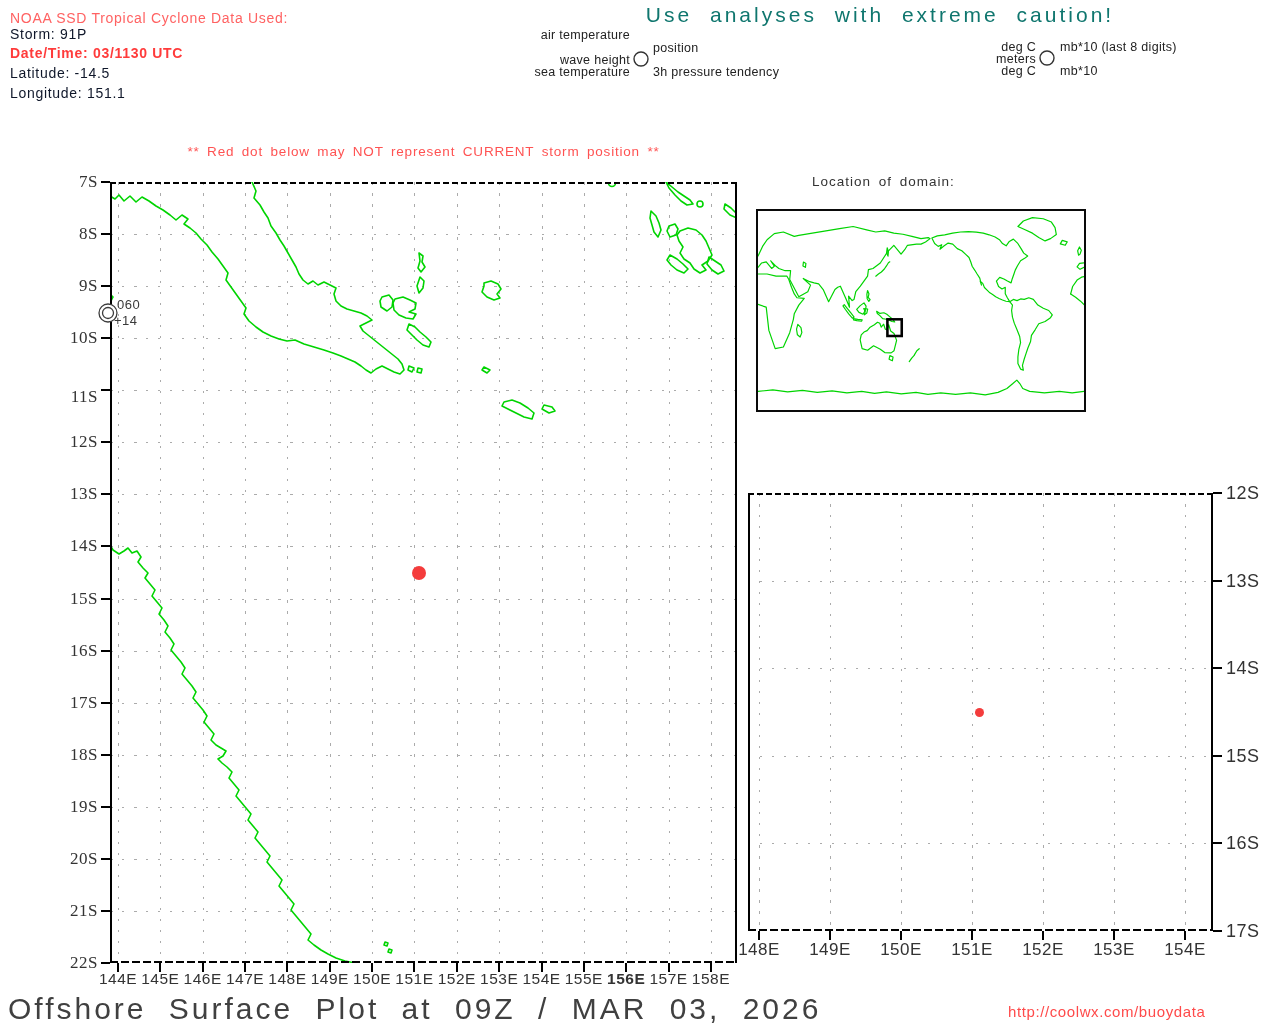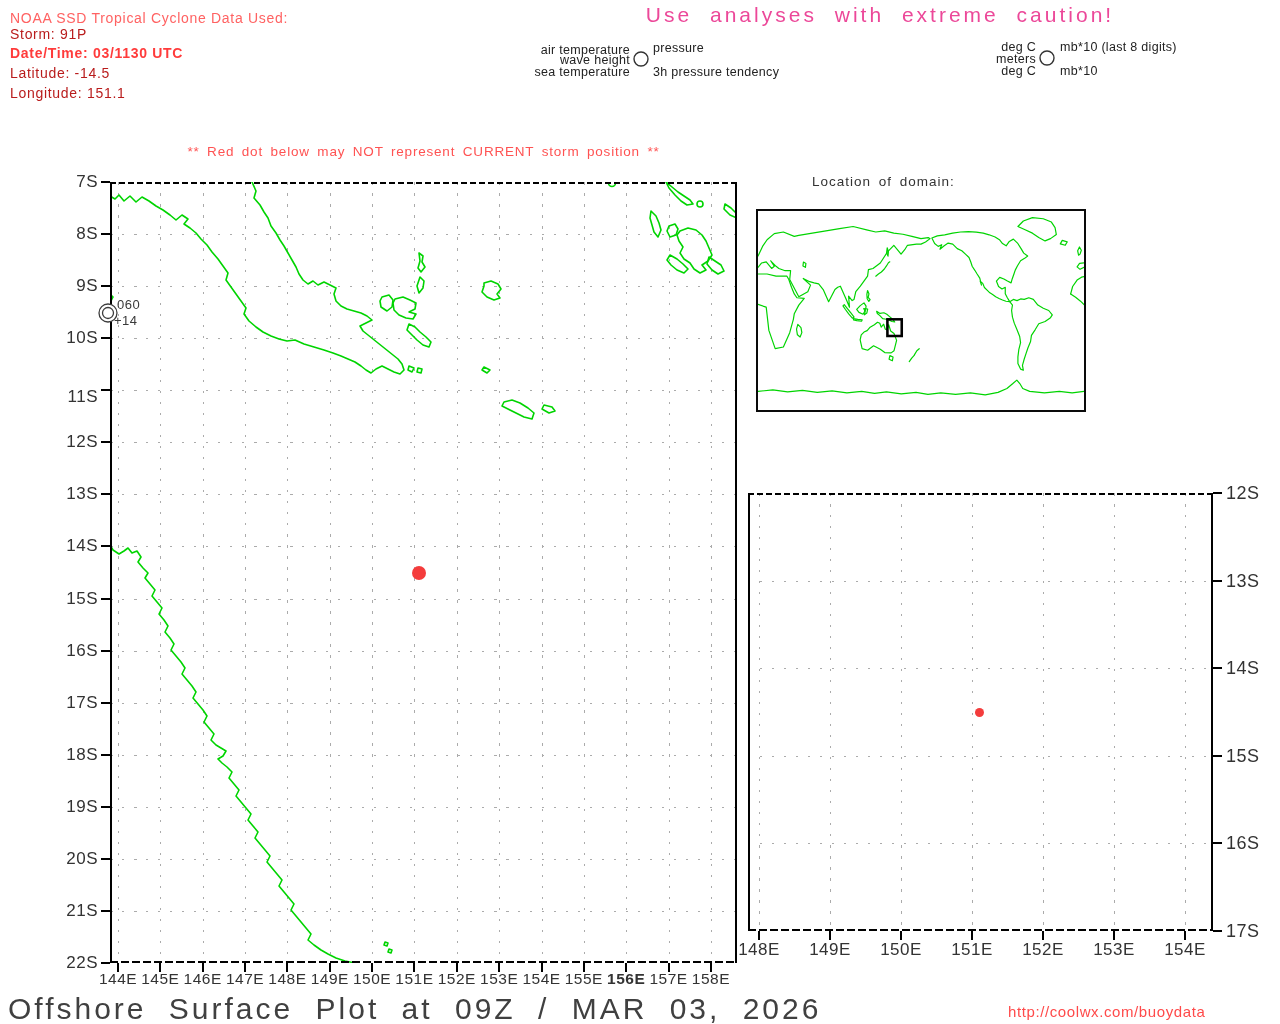--- a/index.html
+++ b/index.html
@@ -2,45 +2,45 @@
 <html><head>
 <meta charset="utf-8">
 <style>
   html,body{margin:0;padding:0;}
   body{
     width:1280px;height:1024px;position:relative;overflow:hidden;background:#fff;
     font-family:"Liberation Sans",sans-serif;color:#222;
   }
   .abs{position:absolute;}
   
-  .hdr-line{position:absolute;left:10px;font-size:14px;letter-spacing:.7px;color:#b91c1c;white-space:pre;}
+  .hdr-line{position:absolute;left:10px;font-size:14px;letter-spacing:.7px;color:#0f172a;white-space:pre;}
   .hdr-red{color:#ff6262;}
   .hdr-strong{color:#ff3b3b;font-weight:bold;}
   .caution{position:absolute;left:600px;top:3px;width:560px;text-align:center;
-    font-size:21px;letter-spacing:3px;word-spacing:9px;color:#ec4899;white-space:nowrap;}
+    font-size:21px;letter-spacing:3px;word-spacing:9px;color:#0f766e;white-space:nowrap;}
   .legend-txt{position:absolute;font-size:12.5px;color:#222;letter-spacing:.3px;white-space:nowrap;}
   .legend-left{text-align:right;}
   .warning{position:absolute;left:110px;top:144px;width:627px;text-align:center;
     font-size:13.5px;letter-spacing:.8px;word-spacing:3px;color:#ff5252;white-space:nowrap;}
   
   .map{position:absolute;background:#fff;}
   .edge{position:absolute;background:#000;z-index:6;}
   .edge-left{left:0;top:0;bottom:0;width:2px;}
   .edge-right{right:0;top:0;bottom:0;width:2px;}
   .edge-top-dash{left:0;right:0;top:0;height:2px;
     background:repeating-linear-gradient(90deg,#000 0 6px,transparent 6px 9px);}
   .edge-bottom-dash{left:0;right:0;bottom:0;height:2.5px;
     background:repeating-linear-gradient(90deg,#000 0 8px,transparent 8px 11px);}
   .tick{position:absolute;background:#000;z-index:7;}
   .tick-left{left:-9px;width:9px;height:2px;}
   .tick-bottom{bottom:-9px;width:2px;height:9px;}
   .tick-right{left:100%;width:9px;height:2px;}
   .tick-under{top:100%;width:2px;height:9px;}
   .axis-label{position:absolute;color:#333;letter-spacing:.5px;white-space:nowrap;z-index:7;}
-  .lat-label-main{right:calc(100% + 12px);transform:translateY(-50%);font-size:17px;}
+  .lat-label-main{right:calc(100% + 12px);transform:translateY(-50%);font-size:17px;font-family:Liberation Serif, serif;}
   .lon-label-main{top:calc(100% + 7px);width:48px;text-align:center;font-size:15.5px;}
   .lat-label-sub{left:calc(100% + 13px);transform:translateY(-50%);font-size:18px;}
   .lon-label-sub{top:calc(100% + 9px);width:58px;text-align:center;font-size:17px;}
   .hgrid{position:absolute;left:0;right:0;height:1px;z-index:1;
     background:repeating-linear-gradient(90deg,#ababab 0 2.5px,transparent 2.5px 12px);}
   .vgrid{position:absolute;top:0;bottom:0;width:1px;z-index:1;
     background:repeating-linear-gradient(180deg,#ababab 0 2.5px,transparent 2.5px 11px);}
   .coast-svg{position:absolute;left:0;top:0;z-index:2;}
   .storm-dot{position:absolute;border-radius:50%;z-index:3;}
   .inset-box{position:absolute;left:756px;top:209px;width:330px;height:203px;
@@ -57,27 +57,27 @@
 <body>
 
 <div class="hdr-line hdr-red" style="top:10px">NOAA SSD Tropical Cyclone Data Used:</div>
 <div class="hdr-line" style="top:26px">Storm: 91P</div>
 <div class="hdr-line hdr-strong" style="top:45px">Date/Time: 03/1130 UTC</div>
 <div class="hdr-line" style="top:65px">Latitude: -14.5</div>
 <div class="hdr-line" style="top:85px">Longitude: 151.1</div>
 
 <div class="caution">Use analyses with extreme caution!</div>
 
-<div class="legend-txt legend-left" style="left:455px;top:43px;width:175px">air temperature</div>
+<div class="legend-txt legend-left" style="left:455px;top:28px;width:175px">air temperature</div>
 <div class="legend-txt legend-left" style="left:455px;top:53px;width:175px">wave height</div>
 <div class="legend-txt legend-left" style="left:455px;top:65px;width:175px">sea temperature</div>
 <svg class="abs" style="left:632px;top:50px;z-index:2" width="18" height="18">
   <circle cx="9" cy="9" r="7" fill="none" stroke="#333" stroke-width="1.4"></circle>
 </svg>
-<div class="legend-txt" style="left:653px;top:41px">pressure</div>
+<div class="legend-txt" style="left:653px;top:41px">position</div>
 <div class="legend-txt" style="left:653px;top:65px">3h pressure tendency</div>
 
 <div class="legend-txt legend-left" style="left:950px;top:40px;width:86px">deg C</div>
 <div class="legend-txt legend-left" style="left:950px;top:52px;width:86px">meters</div>
 <div class="legend-txt legend-left" style="left:950px;top:64px;width:86px">deg C</div>
 <svg class="abs" style="left:1038px;top:49px;z-index:2" width="18" height="18">
   <circle cx="9" cy="9" r="7" fill="none" stroke="#333" stroke-width="1.4"></circle>
 </svg>
 <div class="legend-txt" style="left:1060px;top:40px">mb*10 (last 8 digits)</div>
 <div class="legend-txt" style="left:1060px;top:64px">mb*10</div>

